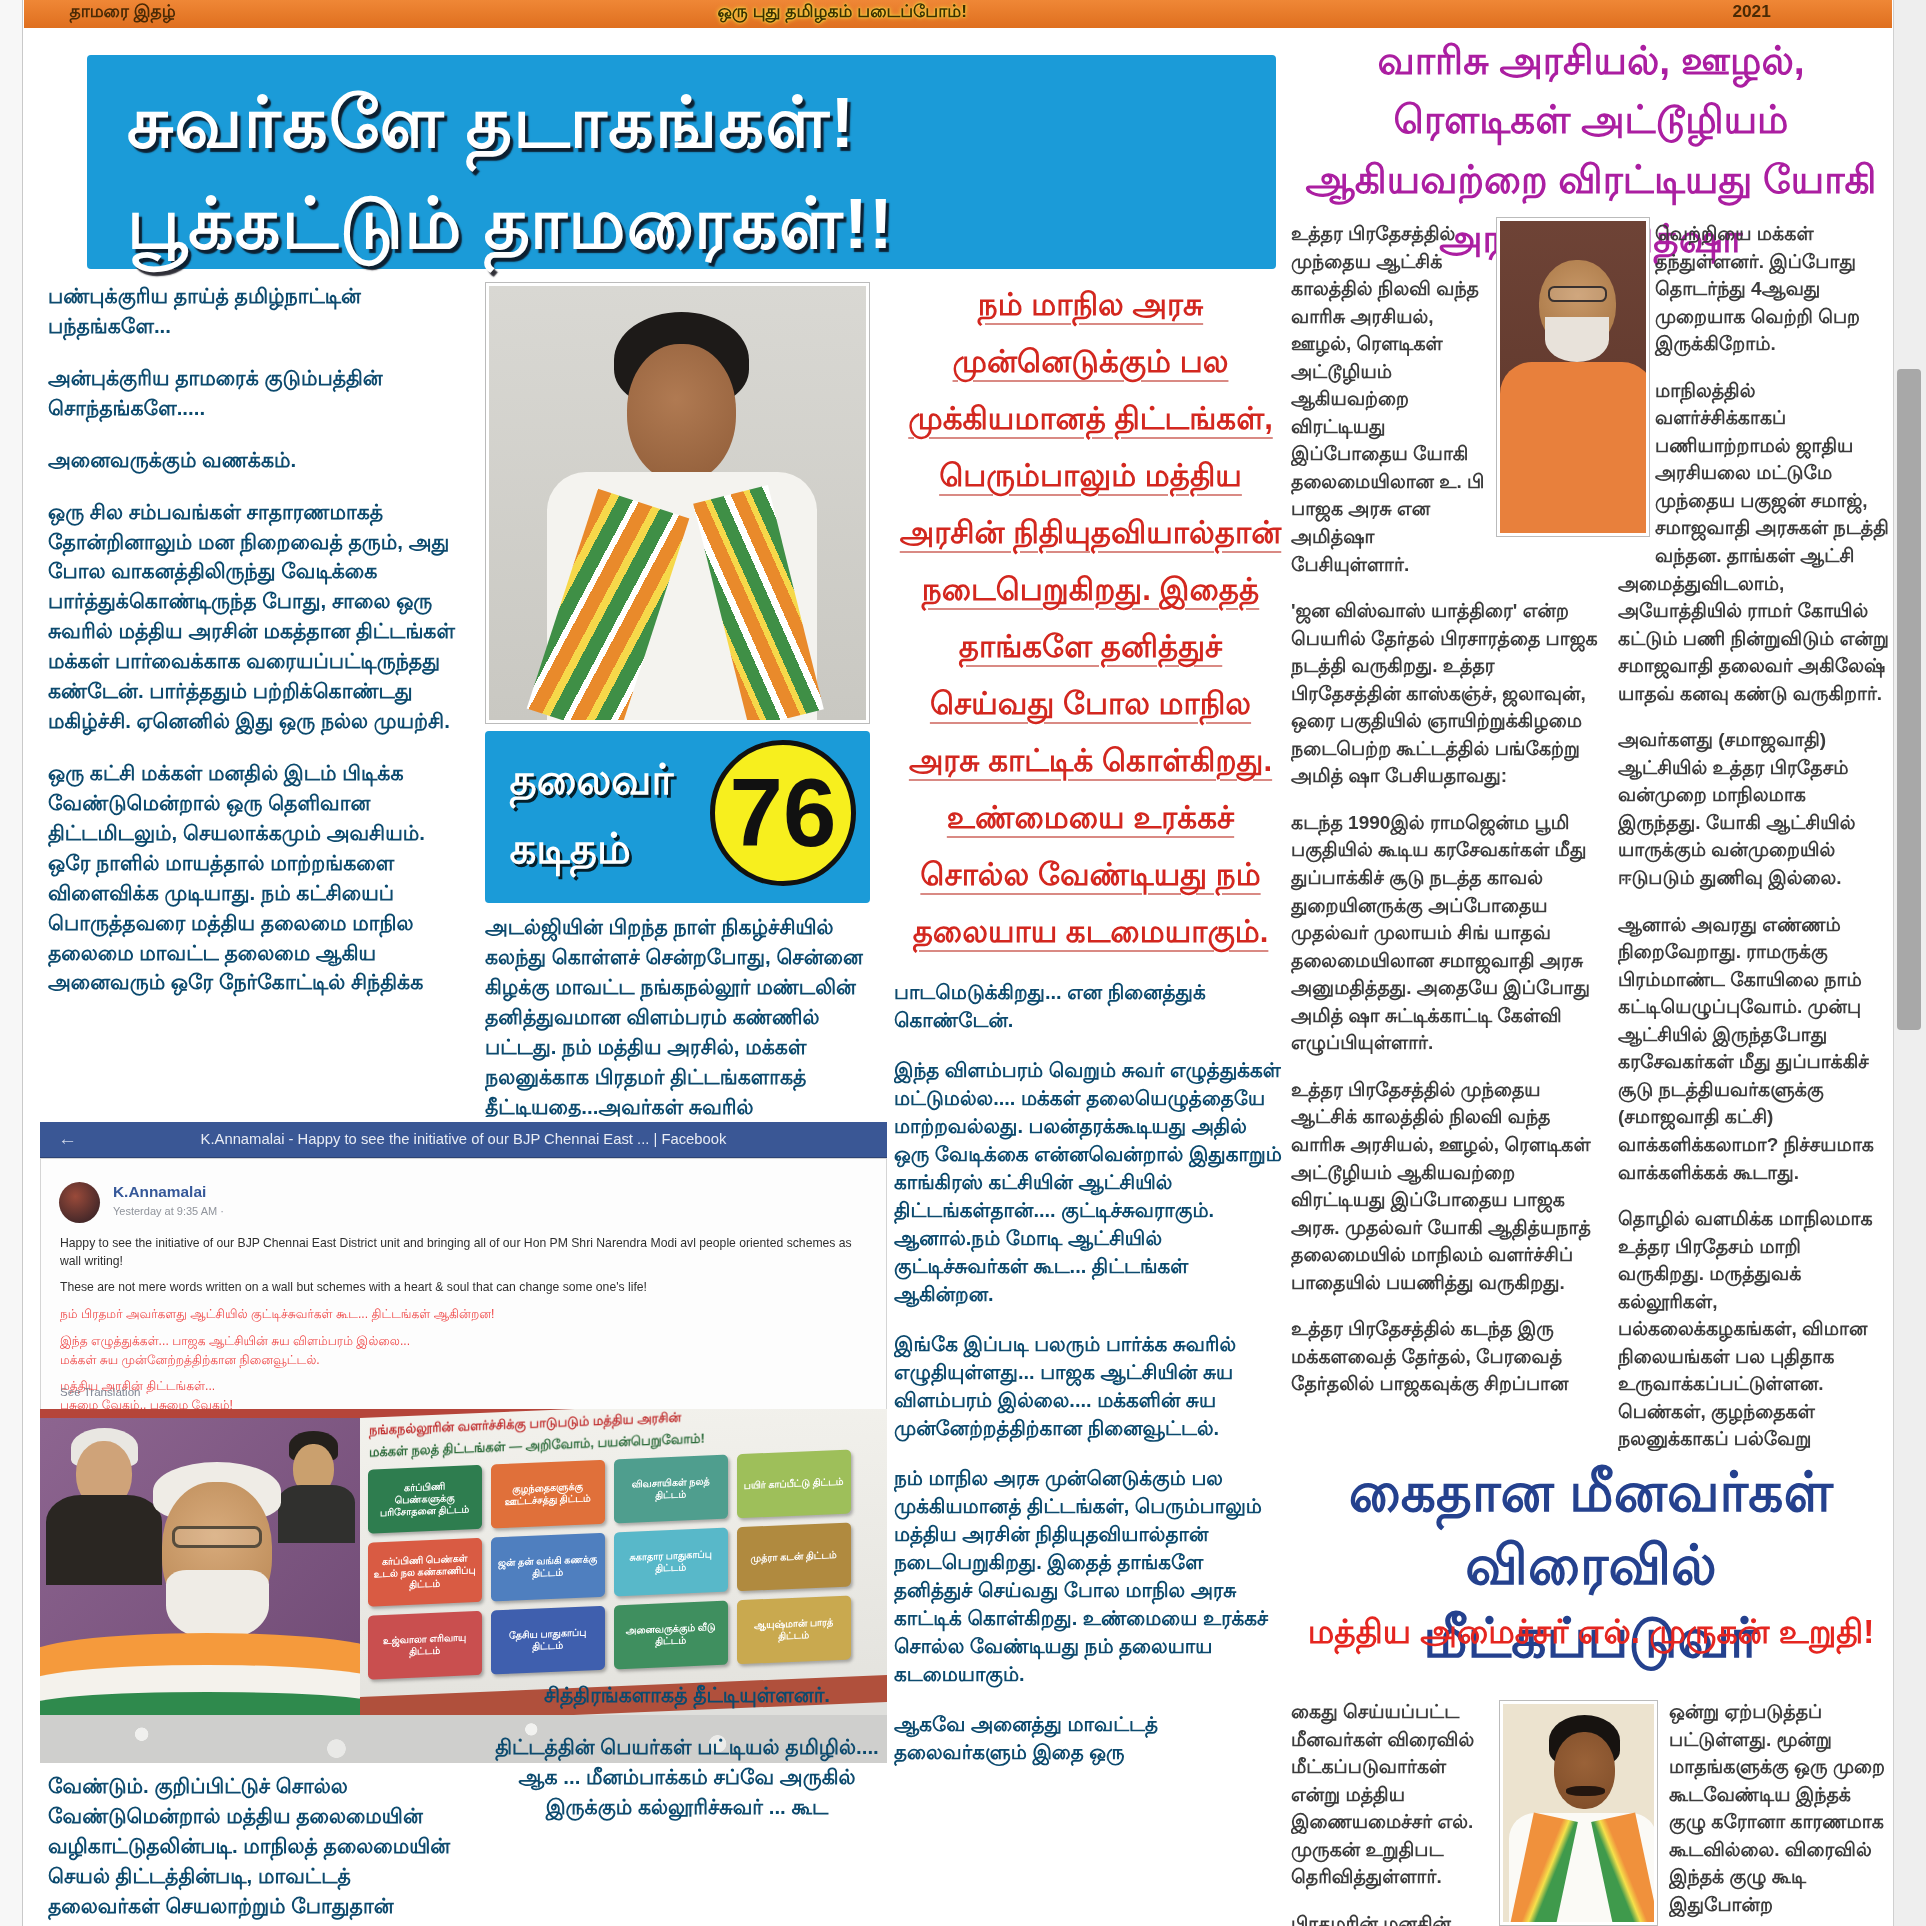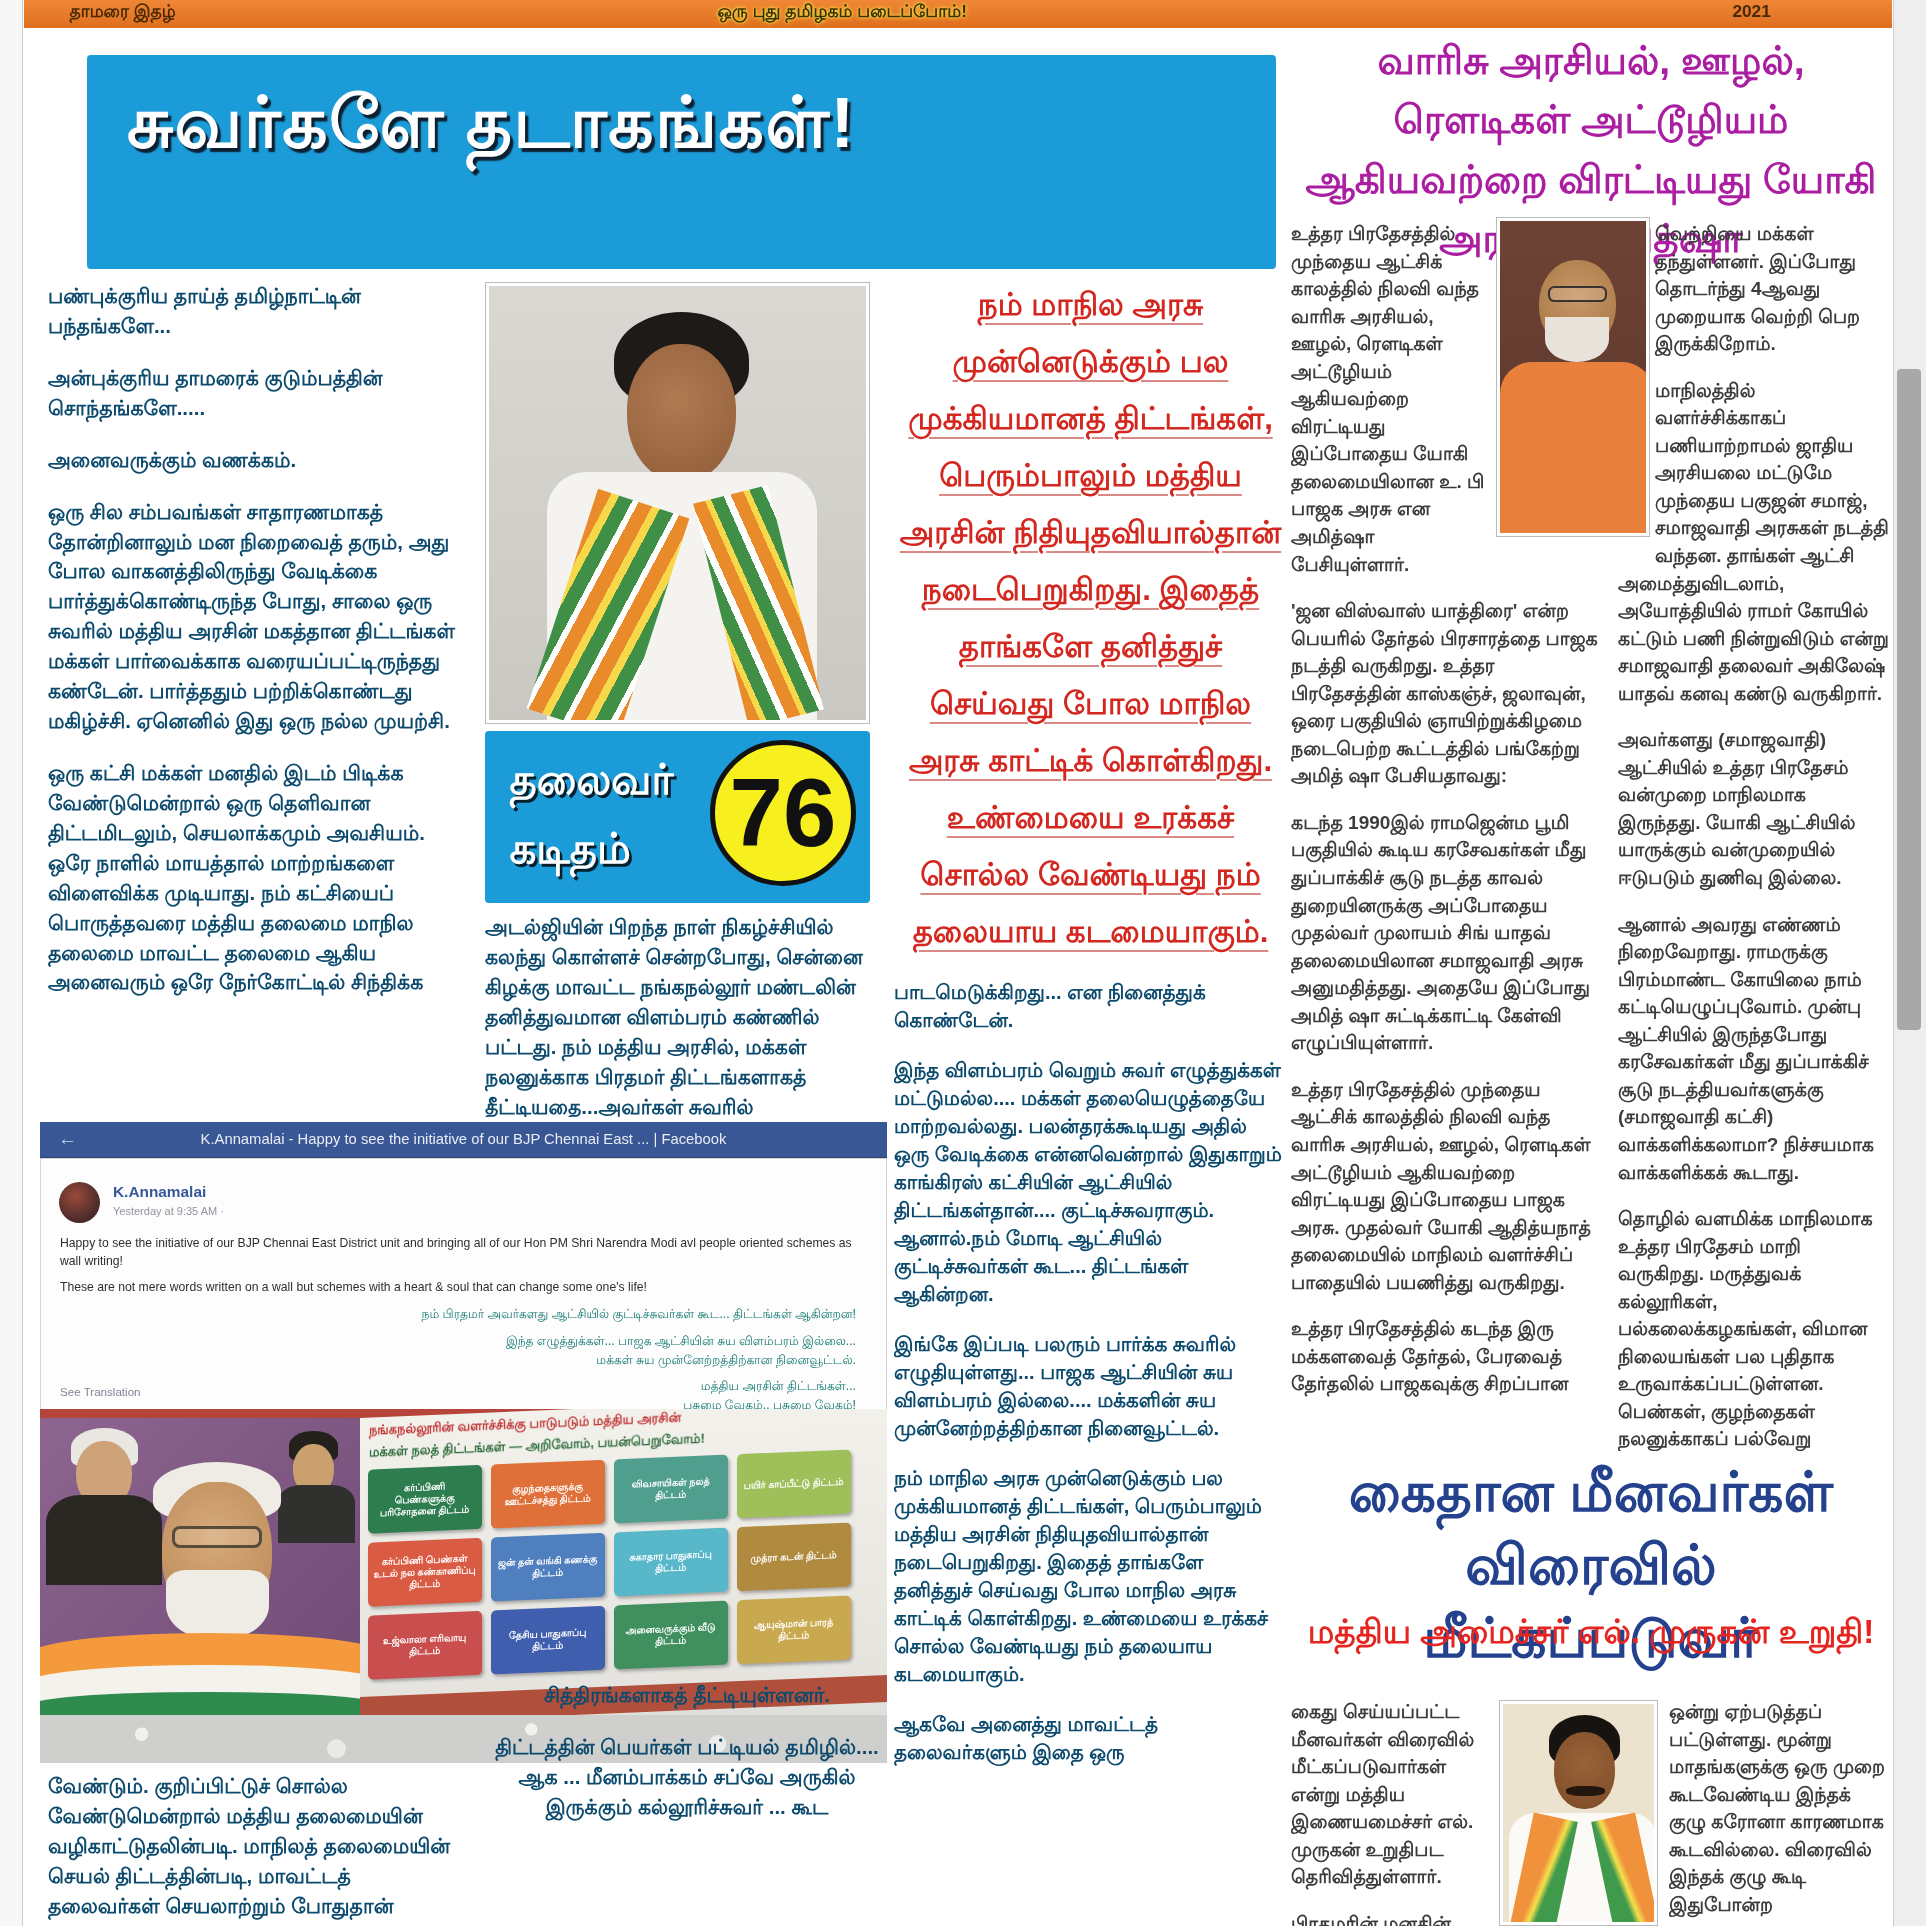--- a/index.html
+++ b/index.html
@@ -79,21 +79,21 @@
   .fb-bar { left:40px; top:1122px; width:847px; height:36px; background:#3a5795; border-bottom:1.9px solid #2d4373; }
   .fb-bar .ttl { position:absolute; left:0; right:0; top:9px; text-align:center; color:#e8ecf5; font-size:14.8px; }
   .fb-bar .back { position:absolute; left:18px; top:6.4px; color:#cfd6e8; font-size:19px; }
   .fb-post { left:40px; top:1158px; width:847px; height:302px; background:#fdfdfd; border:0.6px solid #d5d5d5; }
   .fb-ava { position:absolute; left:18px; top:23px; width:41px; height:41px; border-radius:50%;
             background:radial-gradient(circle at 40% 35%,#9a4a3a,#4a2a2a 70%,#2a1a1a); }
   .fb-name { position:absolute; left:72px; top:24.4px; font-size:15.4px; font-weight:bold; color:#365899; }
   .fb-time { position:absolute; left:72px; top:46px; font-size:11px; color:#90949c; }
   .fb-body { position:absolute; left:19px; top:76px; width:796px; font-size:12.2px; color:#2f2f2f; line-height:1.45; filter:blur(0.3px); }
   .fb-body p { margin-bottom:9px; }
-  .fb-ta { filter:blur(0.7px); color:#0f766e;text-align:right; }
+  .fb-ta { filter:blur(0.7px); color:#ef4444; }
   .fb-see { position:absolute; left:19px; top:226px; font-size:11.6px; color:#7f8694; filter:blur(0.4px); }
 
   
   .wall-photo { left:40px; top:1409px; width:847px; height:354px; background:#dfdfdc; }
   .wall-topstrip { position:absolute; left:0; top:0; width:100%; height:9px; background:#b5453a; }
   .mural { position:absolute; left:0; top:9px; width:320px; height:302px; background:linear-gradient(135deg,#8d6590,#6f4a74); overflow:hidden; }
   .mural .vaj-hair { position:absolute; left:31px; top:10.3px; width:67px; height:39px; background:#e9e7e2; border-radius:50% 50% 20% 20%; }
   .mural .vaj-face { position:absolute; left:36px; top:23px; width:56px; height:67px; background:#cfa379; border-radius:48%; }
   .mural .vaj-body { position:absolute; left:6.4px; top:77px; width:116px; height:90px; background:#2a2622; border-radius:30% 30% 0 0; }
   .mural .n-hair { position:absolute; left:249px; top:13px; width:49px; height:29.5px; background:#24201c; border-radius:50% 50% 20% 20%; }
@@ -136,20 +136,21 @@
 
 <div class="abs edge-left"></div>
 <div class="abs banner">
   <span class="b-left">தாமரை இதழ்</span>
   <span class="b-center">ஒரு புது தமிழகம் படைப்போம்!</span>
   <span class="b-right">2021</span>
 </div>
 
 <div class="abs head-box">
   <div>சுவர்களே தடாகங்கள்!</div>
+  <div>பூக்கட்டும் தாமரைகள்!!</div>
 </div>
 
 <div class="abs clip body-text" style="left:48px; top:281px; width:411px; height:835px;">
   <p>பண்புக்குரிய தாய்த் தமிழ்நாட்டின் பந்தங்களே...</p>
   <p>அன்புக்குரிய தாமரைக் குடும்பத்தின் சொந்தங்களே.....</p>
   <p>அனைவருக்கும் வணக்கம்.</p>
   <p>ஒரு சில சம்பவங்கள் சாதாரணமாகத் தோன்றினாலும்  மன நிறைவைத் தரும், அது போல வாகனத்திலிருந்து வேடிக்கை பார்த்துக்கொண்டிருந்த போது, சாலை ஒரு சுவரில் மத்திய அரசின் மகத்தான திட்டங்கள் மக்கள் பார்வைக்காக வரையப்பட்டிருந்தது கண்டேன். பார்த்ததும் பற்றிக்கொண்டது மகிழ்ச்சி. ஏனெனில் இது ஒரு நல்ல முயற்சி.</p>
   <p>ஒரு கட்சி மக்கள் மனதில் இடம் பிடிக்க வேண்டுமென்றால் ஒரு தெளிவான திட்டமிடலும், செயலாக்கமும் அவசியம். ஒரே நாளில் மாயத்தால் மாற்றங்களை விளைவிக்க முடியாது. நம் கட்சியைப் பொருத்தவரை மத்திய தலைமை மாநில தலைமை மாவட்ட தலைமை ஆகிய அனைவரும் ஒரே நேர்கோட்டில் சிந்திக்க</p>
 </div>
 

